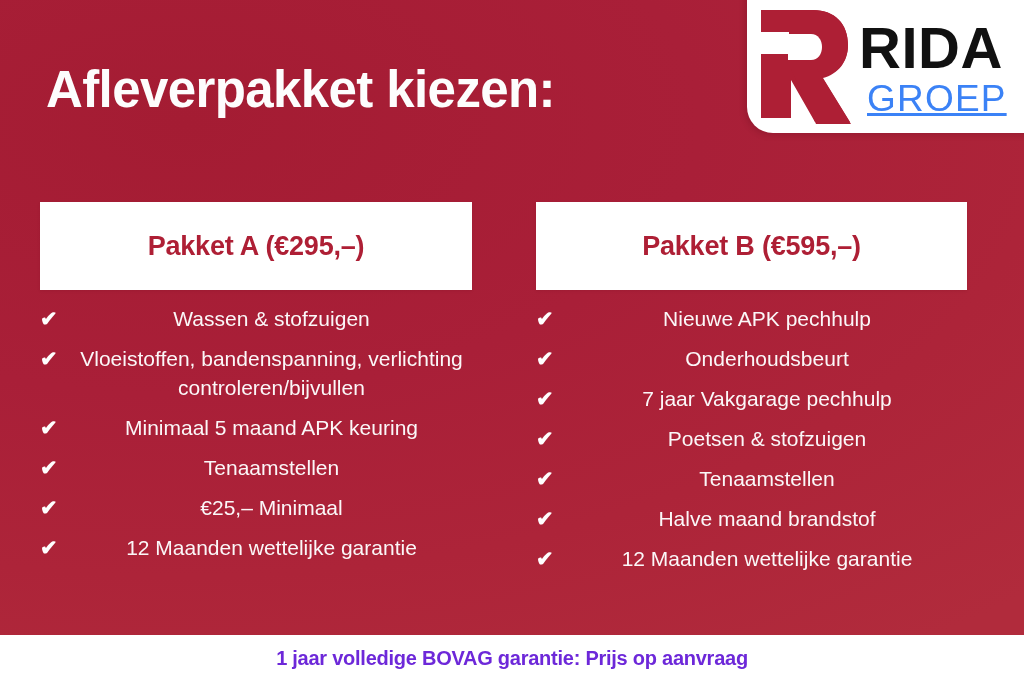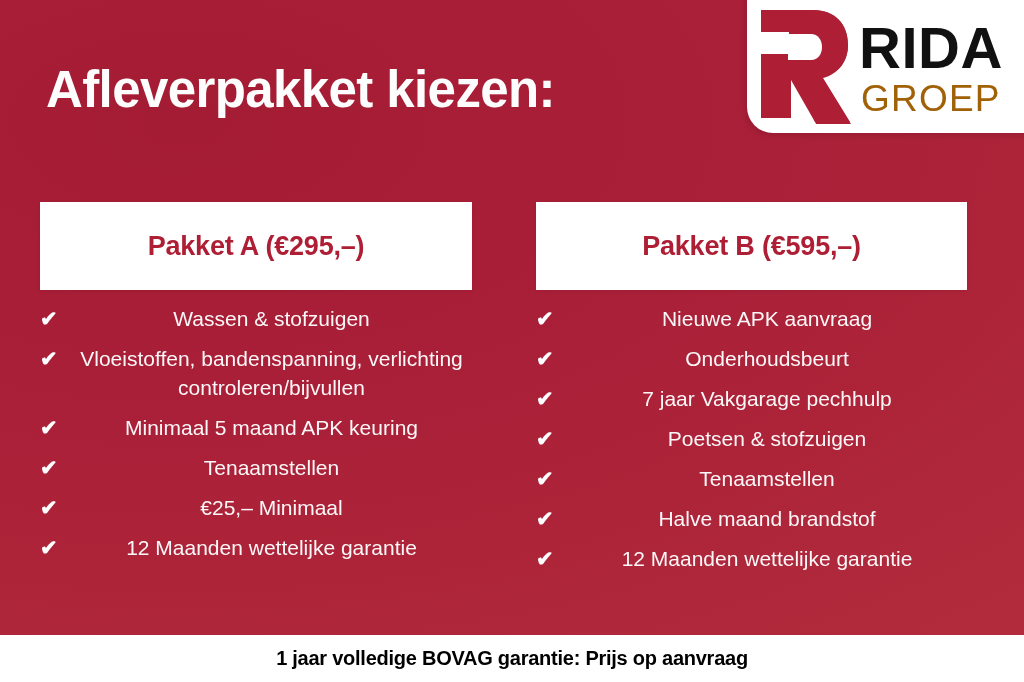--- a/index.html
+++ b/index.html
@@ -69,26 +69,27 @@
     flex-direction: column;
     line-height: 1;
   }
   .logo-rida {
     color: #111111;
     font-size: 58px;
     font-weight: 700;
     letter-spacing: 0.5px;
   }
   .logo-groep {
-    color: #a16207;
+    color: #3b82f6;
     font-size: 37px;
     font-weight: 400;
     letter-spacing: 1.2px;
     margin-top: 3px;
-    margin-left: 2px;
+    margin-left: 8px;
+    text-decoration: underline;
   }
 
   
   .columns {
     position: absolute;
     left: 0;
     top: 202px;
     width: 1024px;
   }
   .col {
@@ -146,21 +147,21 @@
     left: 0;
     bottom: 0;
     width: 1024px;
     height: 47px;
     background: #ffffff;
     display: flex;
     align-items: center;
     justify-content: center;
   }
   .footer-text {
-    color: #000000;
+    color: #6d28d9;
     font-size: 20px;
     font-weight: 700;
     letter-spacing: -0.25px;
     white-space: nowrap;
   }
 </style>
 </head>
 <body>
 
 <div class="poster">
@@ -219,21 +220,21 @@
       </ul>
     </div>
 
     <div class="col col-b">
       <div class="pkg-card">
         <span class="pkg-title">Pakket B (€595,–)</span>
       </div>
       <ul class="feature-list">
         <li class="feature-item">
           <span class="check-icon">✔</span>
-          <span class="feature-text">Nieuwe APK aanvraag</span>
+          <span class="feature-text">Nieuwe APK pechhulp</span>
         </li>
         <li class="feature-item">
           <span class="check-icon">✔</span>
           <span class="feature-text">Onderhoudsbeurt</span>
         </li>
         <li class="feature-item">
           <span class="check-icon">✔</span>
           <span class="feature-text">7 jaar Vakgarage pechhulp</span>
         </li>
         <li class="feature-item">

